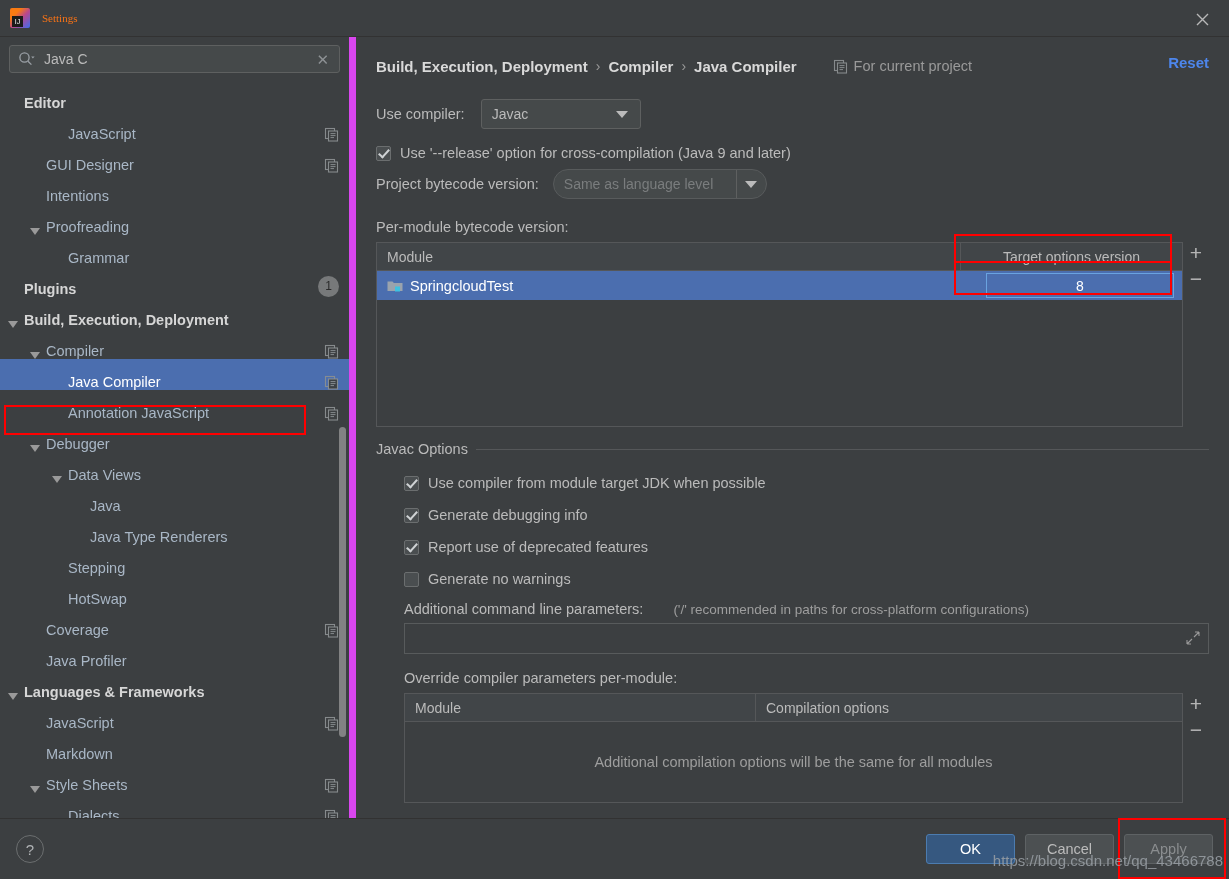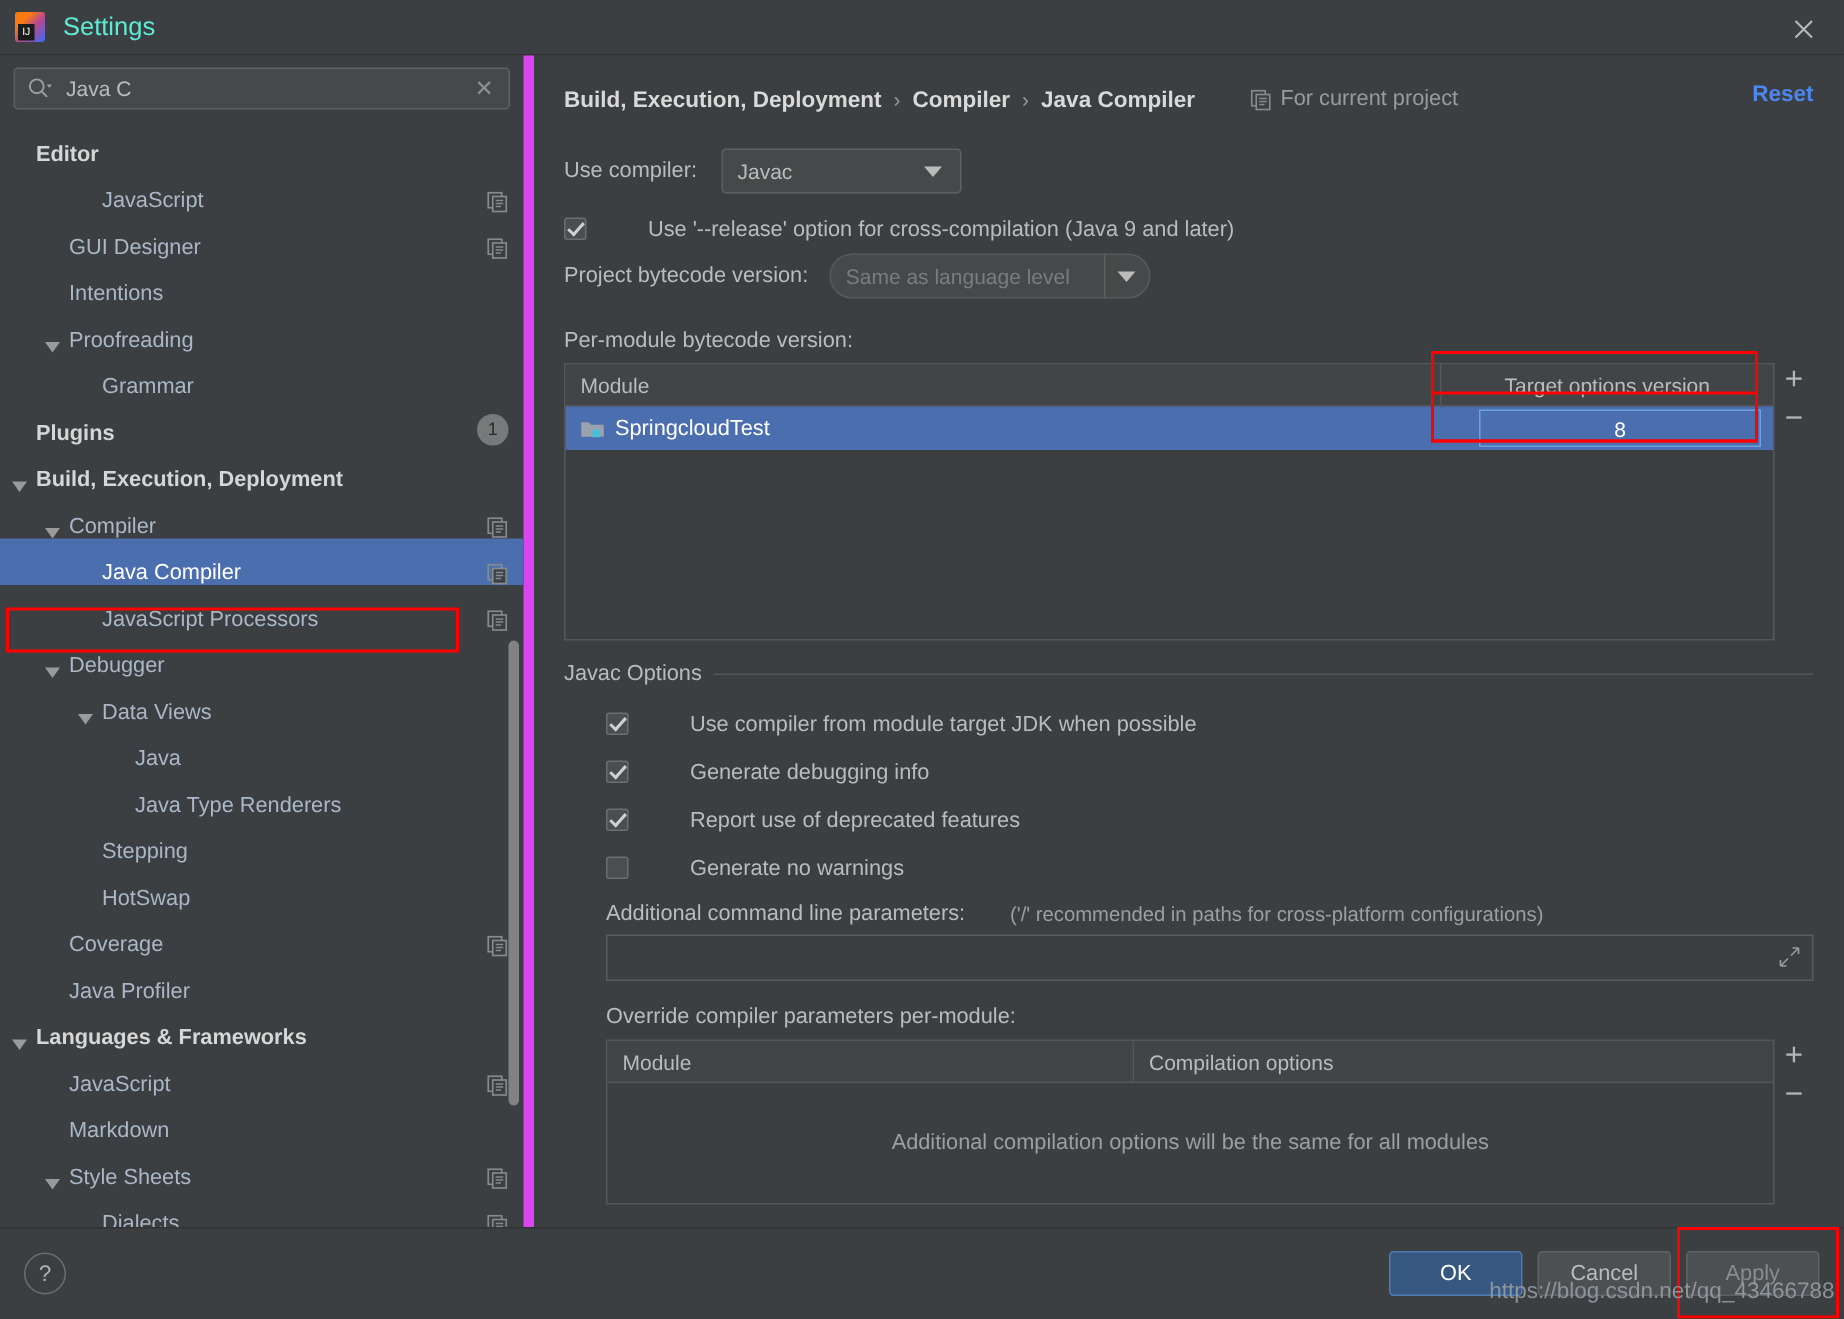--- a/index.html
+++ b/index.html
@@ -35,21 +35,21 @@
   }
   .ij-logo::after {
     content: "IJ";
     position: absolute; left: 2px; bottom: 1px;
     width: 11px; height: 11px;
     background: #1b1b1b; color: #fff;
     font-size: 7px; line-height: 11px; text-align: center;
     font-family: "Liberation Sans", sans-serif;
   }
   .title-text {
-    color: #5eead4; font-size: 17px;
+    color: #f97316; font-size: 11px; font-family: Liberation Serif, serif;
   }
   .close-btn {
     position: absolute; right: 14px; top: 6px;
     width: 26px; height: 26px;
     color: #b8b8b8;
     display: flex; align-items: center; justify-content: center;
     cursor: pointer;
   }
   .close-btn svg { display:block; }
 
@@ -193,21 +193,21 @@
   .combo.disabled .val { color: #7a7d7e; }
   .combo.split { padding: 0; border-radius: 15px; }
   .combo.split .val { padding: 0 10px; }
   .combo.split .btn-part {
     width: 30px; height: 100%;
     border-left: 1px solid #5e6060;
     display: flex; align-items: center; justify-content: center;
   }
   .combo.split .btn-part .caret { margin: 0; }
 
-  .cb-row { display: flex; align-items: flex-start; margin-top: 16px; gap: 32px; }
+  .cb-row { display: flex; align-items: flex-end; margin-top: 16px; }
   .cbx {
     width: 15px; height: 15px; flex: 0 0 15px;
     border: 1px solid #6b6e6f;
     background: #4a4e50;
     border-radius: 2px;
     position: relative;
     margin-right: 9px;
     cursor: pointer;
   }
   .cbx.on::after {
@@ -427,21 +427,21 @@
             <span class="row-label">Java Compiler</span>
             <span class="copy-icon"><svg width="15" height="15" viewBox="0 0 15 15">
                 <rect x="1.5" y="1.5" width="9" height="10" stroke="#8a8f91" stroke-width="1.1" fill="none"></rect>
                 <rect x="4.5" y="4" width="9" height="10" stroke="#8a8f91" stroke-width="1.1" fill="#3c3f41"></rect>
                 <path d="M6.5 6.6 H11.5 M6.5 8.6 H11.5 M6.5 10.6 H10" stroke="#8a8f91" stroke-width="1"></path>
               </svg></span>
           </div>
           <div class="tree-row">
             <span style="width: 52px; flex: 0 0 auto;"></span>
             <span class="tw hidden"></span>
-            <span class="row-label">JavaScript Processors</span>
+            <span class="row-label">Annotation JavaScript</span>
             <span class="copy-icon"><svg width="15" height="15" viewBox="0 0 15 15">
                 <rect x="1.5" y="1.5" width="9" height="10" stroke="#8a8f91" stroke-width="1.1" fill="none"></rect>
                 <rect x="4.5" y="4" width="9" height="10" stroke="#8a8f91" stroke-width="1.1" fill="#3c3f41"></rect>
                 <path d="M6.5 6.6 H11.5 M6.5 8.6 H11.5 M6.5 10.6 H10" stroke="#8a8f91" stroke-width="1"></path>
               </svg></span>
           </div>
           <div class="tree-row">
             <span style="width: 30px; flex: 0 0 auto;"></span>
             <span class="tw"></span>
             <span class="row-label">Debugger</span>

